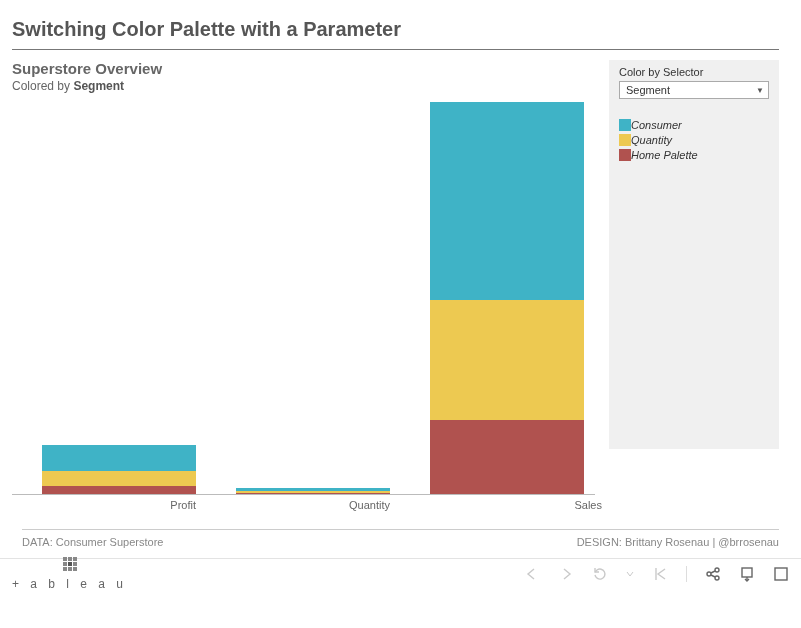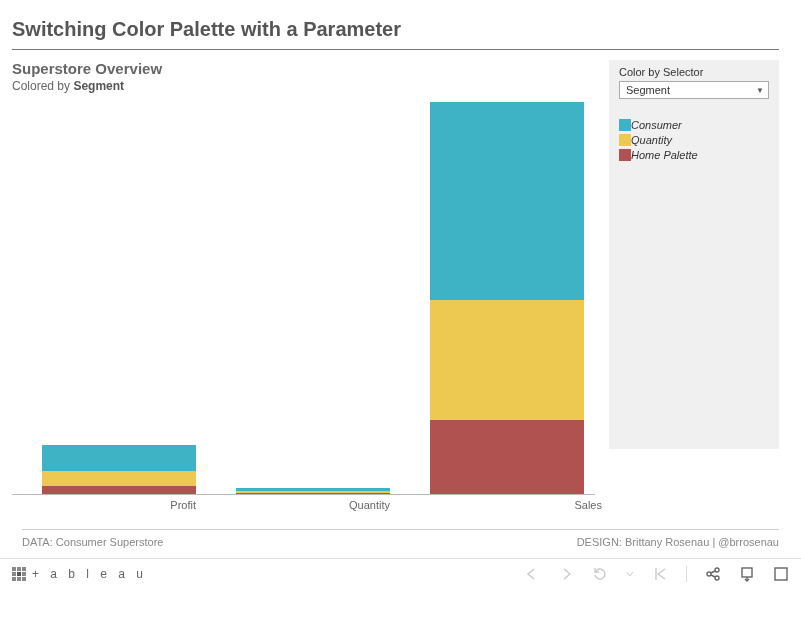--- a/index.html
+++ b/index.html
@@ -131,20 +131,21 @@
       padding: 0 12px;
       background: #fff;
     }
     .tableau-logo {
       display: flex;
       align-items: center;
       gap: 6px;
       color: #666;
       font-size: 12px;
       letter-spacing: 4px;
+      flex-direction: column;
     }
     .tableau-mark {
       display: grid;
       grid-template-columns: repeat(3, 4px);
       grid-template-rows: repeat(3, 4px);
       gap: 1px;
     }
     .tableau-mark span { background: #888; }
     .tableau-mark span:nth-child(5) { background: #555; }
     .toolbar-icons {

